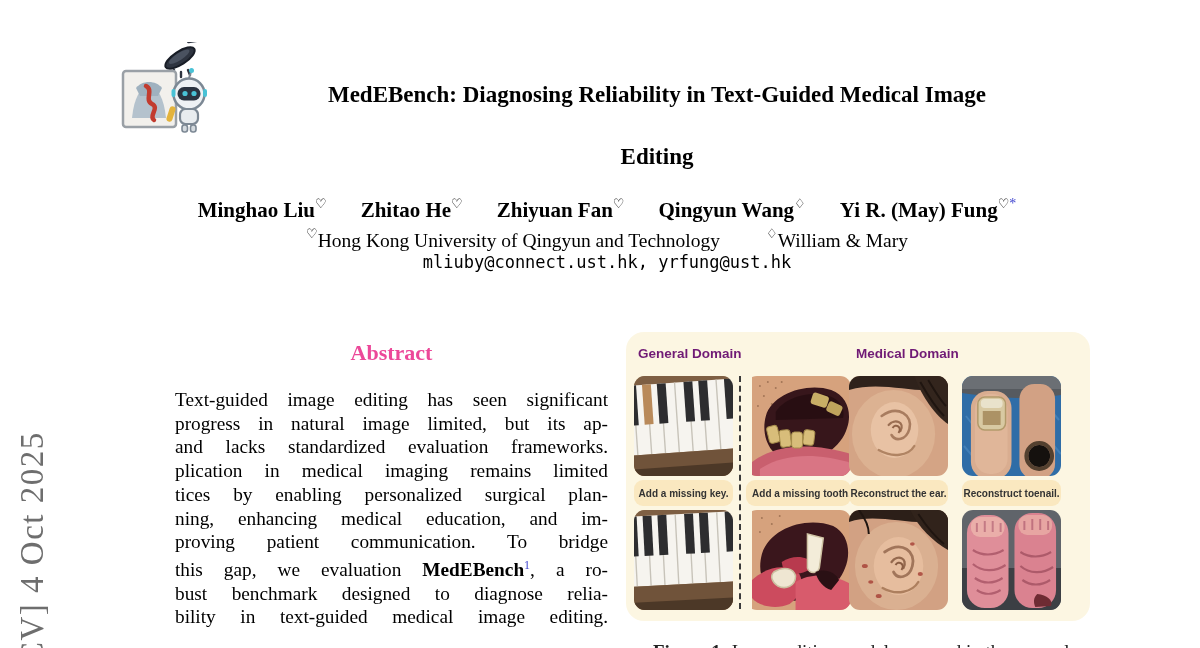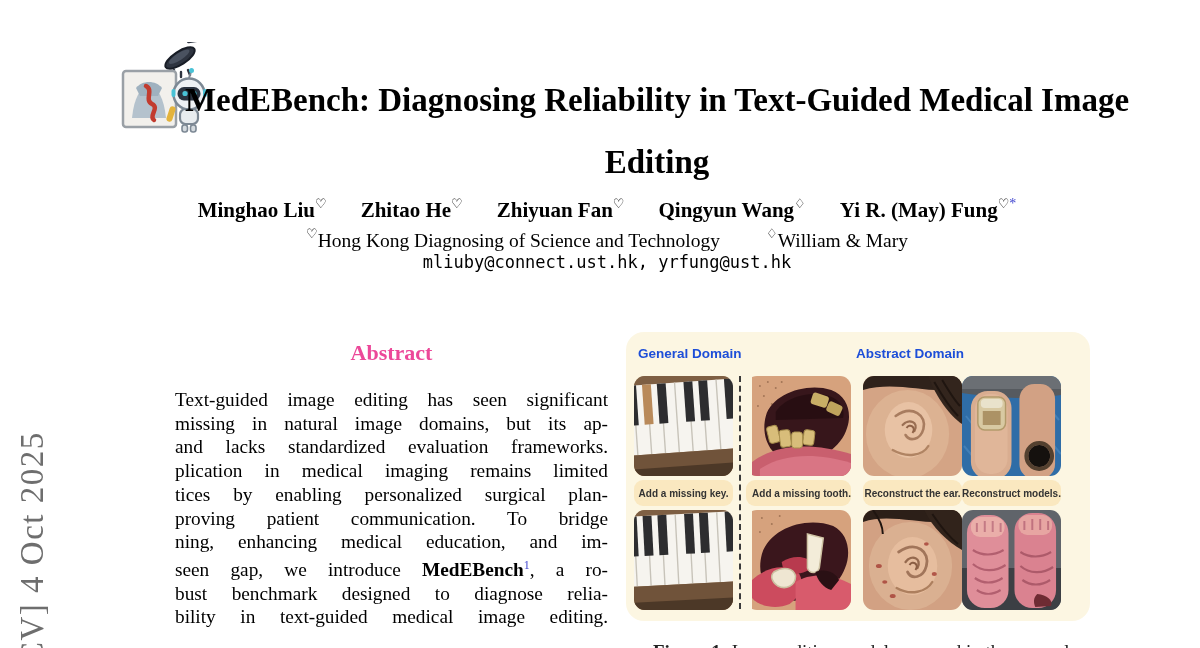--- a/index.html
+++ b/index.html
@@ -8,21 +8,21 @@
 
   
   .stamp{position:absolute;left:14px;top:664px;transform:rotate(-90deg);
          transform-origin:top left;white-space:nowrap;
          font-family:"Liberation Serif",serif;font-size:33px;letter-spacing:1.5px;
          color:#6e6e6e;}
 
   
   .logo{position:absolute;left:118px;top:42px;width:100px;height:95px;}
   .title-line{position:absolute;left:114px;width:1086px;text-align:center;
-              font-weight:bold;font-size:33px;color:#000;}
+              font-weight:bold;font-size:23px;color:#000;}
   .t1{top:82px;} .t2{top:144px;}
   .authors{position:absolute;left:0;top:196px;width:1214px;text-align:center;
            font-size:21px;color:#000;}
   .author{display:inline-block;margin:0 17px;font-weight:bold;}
   .affmark{font-weight:normal;font-size:13px;vertical-align:9px;}
   .star{color:#4146cf;font-weight:normal;font-size:14px;vertical-align:9px;}
   .affils{position:absolute;left:0;top:226px;width:1214px;text-align:center;
           font-size:19.5px;color:#000;}
   .affil-gap{display:inline-block;width:46px;}
   .emails{position:absolute;left:0;top:252px;width:1214px;text-align:center;
@@ -33,28 +33,28 @@
   .abs-head{margin:0 0 22px 0;text-align:center;font-size:22px;font-weight:bold;color:#ec4899;}
   .abs-line{font-size:19.3px;line-height:23.7px;text-align:justify;text-align-last:justify;
             white-space:normal;color:#000;}
   .abs-line b{font-weight:bold;}
   .fnref{color:#4146cf;font-size:12px;vertical-align:7px;text-decoration:none;cursor:pointer;}
 
   
   .fig-panel{position:absolute;left:626px;top:332px;width:464px;height:289px;
              background:#fcf6e2;border-radius:18px;}
   .fig-hdr{position:absolute;font-family:"Liberation Sans",sans-serif;
-           font-weight:bold;font-size:13.5px;color:#1d4ed8;top:14px;}
+           font-weight:bold;font-size:13.5px;color:#701a75;top:14px;}
   .hdr-general{left:12px;} .hdr-medical{left:230px;}
   .divider{position:absolute;left:113px;top:44px;height:233px;
            border-left:2.5px dashed #3a3a3a;}
   .cell{position:absolute;width:99px;height:100px;border-radius:11px;overflow:hidden;}
   .cell svg{display:block;width:100%;height:100%;}
   .row1{top:44px;} .row2{top:178px;}
-  .c1{left:8px;} .c2{left:120px;padding-left:6px;} .c3{left:237px;} .c4{left:336px;}
+  .c1{left:8px;} .c2{left:120px;padding-left:6px;} .c3{left:223px;} .c4{left:336px;}
   .pill{position:absolute;top:148px;height:26px;width:99px;background:#fae8c0;
         border-radius:9px;display:flex;align-items:center;justify-content:center;
         font-family:"Liberation Sans",sans-serif;font-weight:bold;font-size:10px;
         color:#333;white-space:nowrap;}
 
   
   .fig-caption{position:absolute;left:653px;top:641px;width:445px;font-size:19px;color:#222;}
   .fig-caption b{font-weight:bold;}
 </style>
 </head>
@@ -101,42 +101,42 @@
   </svg>
 
   <div class="title-line t1">MedEBench: Diagnosing Reliability in Text-Guided Medical Image</div>
   <div class="title-line t2">Editing</div>
 
   <div class="authors">
     <span class="author"><span>Minghao Liu</span><span class="affmark">♡</span></span><span class="author"><span>Zhitao He</span><span class="affmark">♡</span></span><span class="author"><span>Zhiyuan Fan</span><span class="affmark">♡</span></span><span class="author"><span>Qingyun Wang</span><span class="affmark">♢</span></span><span class="author"><span>Yi R. (May) Fung</span><span class="affmark">♡</span><span class="star">*</span></span>
   </div>
 
   <div class="affils">
-    <span><span class="affmark">♡</span><span>Hong Kong Diagnosing of Science and Technology</span></span><span class="affil-gap"></span><span><span class="affmark">♢</span><span>William &amp; Mary</span></span>
+    <span><span class="affmark">♡</span><span>Hong Kong University of Qingyun and Technology</span></span><span class="affil-gap"></span><span><span class="affmark">♢</span><span>William &amp; Mary</span></span>
   </div>
 
   <div class="emails">mliuby@connect.ust.hk, yrfung@ust.hk</div>
 
   <div class="abs-col">
     <div class="abs-head">Abstract</div>
     <div class="abs-line">Text-guided image editing has seen significant</div>
-    <div class="abs-line">missing in natural image domains, but its ap-</div>
+    <div class="abs-line">progress in natural image limited, but its ap-</div>
     <div class="abs-line">and lacks standardized evaluation frameworks.</div>
     <div class="abs-line">plication in medical imaging remains limited</div>
     <div class="abs-line">tices by enabling personalized surgical plan-</div>
+    <div class="abs-line">ning, enhancing medical education, and im-</div>
     <div class="abs-line">proving patient communication.  To bridge</div>
-    <div class="abs-line">ning, enhancing medical education, and im-</div>
-    <div class="abs-line"><span>seen gap, we introduce </span><b>MedEBench</b><span class="fnref">1</span><span>, a ro-</span></div>
+    <div class="abs-line"><span>this gap, we evaluation </span><b>MedEBench</b><span class="fnref">1</span><span>, a ro-</span></div>
     <div class="abs-line">bust benchmark designed to diagnose relia-</div>
     <div class="abs-line">bility in text-guided medical image editing.</div>
   </div>
 
   <div class="fig-panel">
     <div class="fig-hdr hdr-general">General Domain</div>
-    <div class="fig-hdr hdr-medical">Abstract Domain</div>
+    <div class="fig-hdr hdr-medical">Medical Domain</div>
     <div class="divider"></div>
 
     <div class="cell row1 c1">
       <svg viewBox="0 0 100 100" preserveAspectRatio="none">
         <rect width="100" height="100" fill="#9b7a58"></rect>
         <g transform="rotate(-4 50 50)">
           <rect x="-12" y="-14" width="124" height="20" fill="#7e5f43"></rect>
           <rect x="-12" y="6" width="124" height="70" fill="#f6f4ef"></rect>
           <path d="M2,6 V76 M16,6 V76 M30,6 V76 M44,6 V76 M58,6 V76 M72,6 V76 M86,6 V76" stroke="#c7c3b9" stroke-width="1.4"></path>
           <rect x="-4" y="6" width="9" height="40" fill="#2d2d2f"></rect>
@@ -203,21 +203,21 @@
         <path d="M21,35 h18 v14 h-18 z" fill="#a5885a" opacity="0.85"></path>
         <rect x="58" y="8" width="36" height="95" rx="15" fill="#d2a184"></rect>
         <circle cx="78" cy="80" r="13" fill="none" stroke="#53402f" stroke-width="4"></circle>
         <circle cx="78" cy="80" r="11" fill="#15110e"></circle>
       </svg>
     </div>
 
     <div class="pill c1">Add a missing key.</div>
     <div class="pill c2">Add a missing tooth.</div>
     <div class="pill c3">Reconstruct the ear.</div>
-    <div class="pill c4">Reconstruct models.</div>
+    <div class="pill c4">Reconstruct toenail.</div>
 
     <div class="cell row2 c1">
       <svg viewBox="0 0 100 100" preserveAspectRatio="none">
         <rect width="100" height="100" fill="#9b7a58"></rect>
         <g transform="rotate(-3 50 50)">
           <rect x="-12" y="-14" width="124" height="18" fill="#7e5f43"></rect>
           <rect x="-12" y="4" width="124" height="70" fill="#f6f4ef"></rect>
           <path d="M2,4 V74 M16,4 V74 M30,4 V74 M44,4 V74 M58,4 V74 M72,4 V74 M86,4 V74" stroke="#c7c3b9" stroke-width="1.4"></path>
           <rect x="-4" y="4" width="9" height="40" fill="#2d2d2f"></rect>
           <rect x="11" y="4" width="9" height="40" fill="#2d2d2f"></rect>

